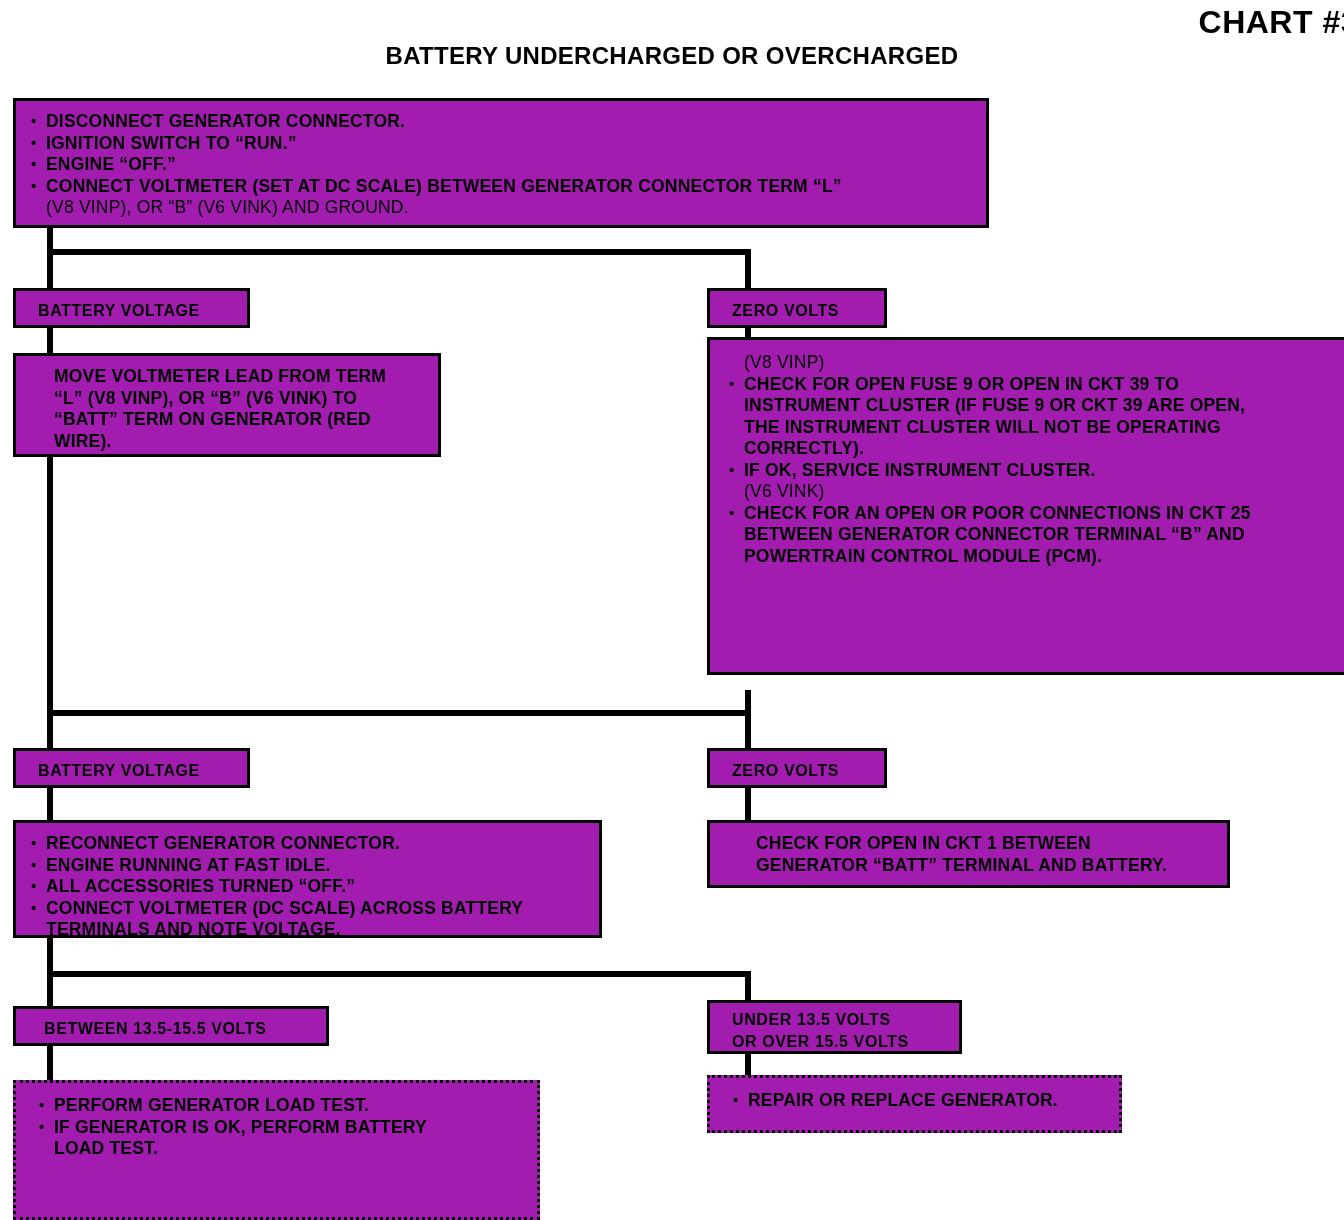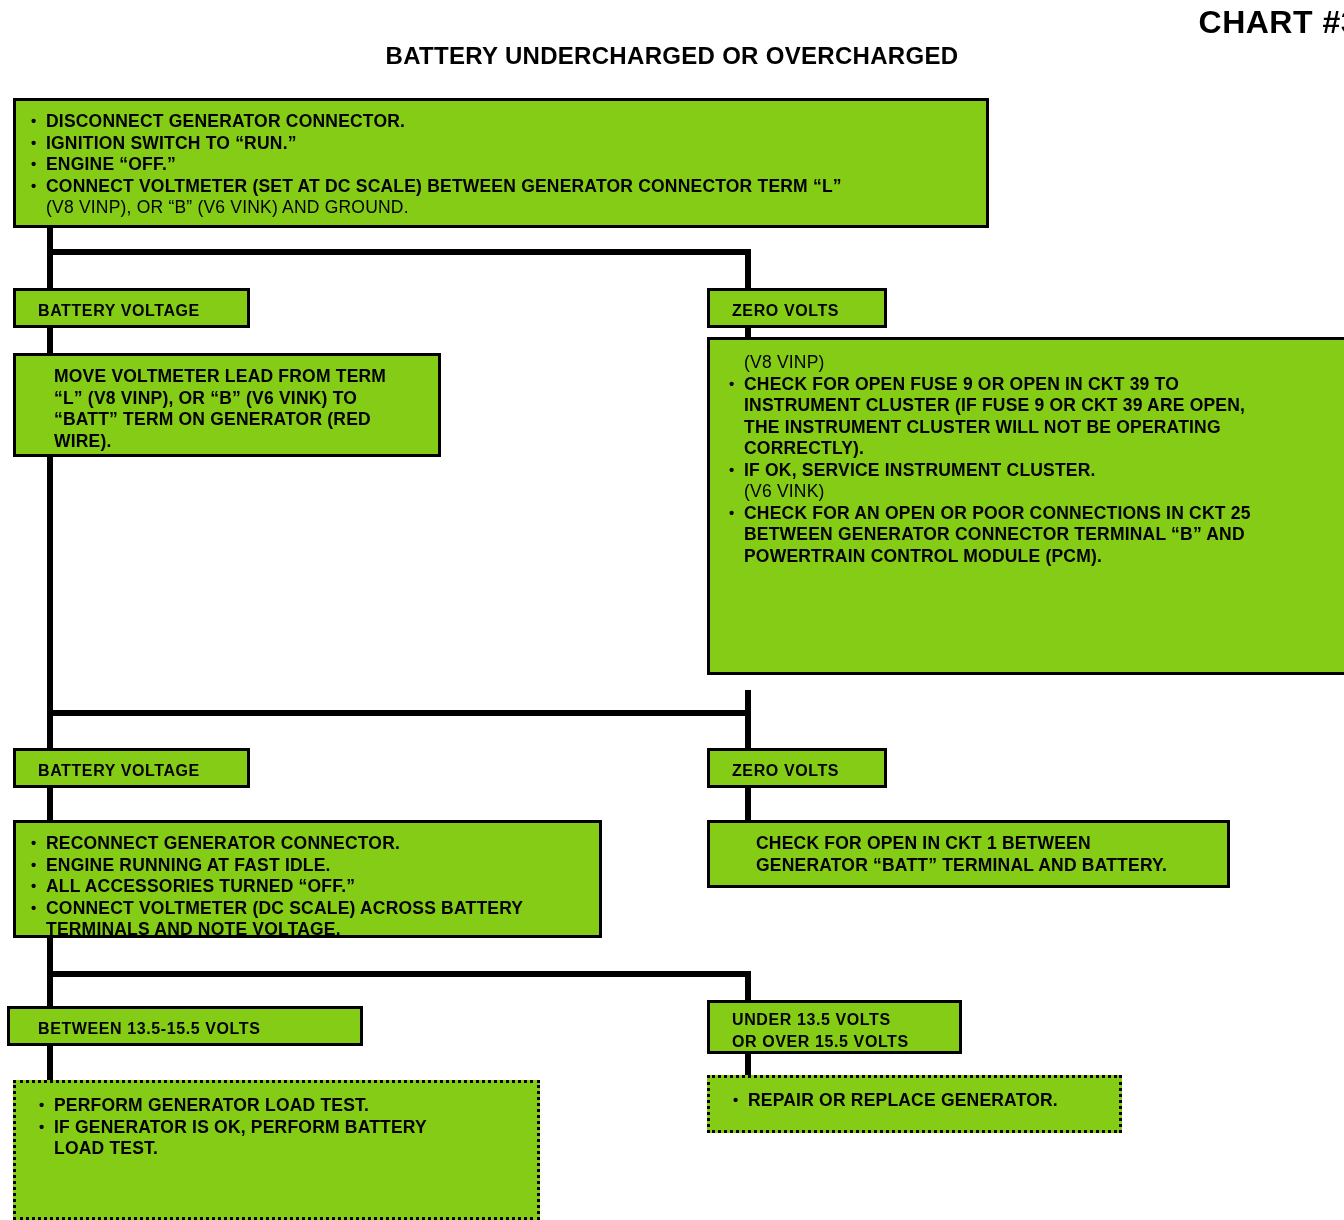--- a/index.html
+++ b/index.html
@@ -39,21 +39,21 @@
     font-weight: bold;
     letter-spacing: 0.3px;
     color: #000;
   }
 
   
   .box {
     position: absolute;
     box-sizing: border-box;
     border: 3px solid #000;
-    background: #84cc16;
+    background: #a21caf;
     color: #000;
     z-index: 5;
   }
   .box.dotted {
     border: 3px dotted #000;
   }
   .box-inner {
     padding: 10px 14px 8px 14px;
   }
   .box.label .box-inner {
@@ -211,21 +211,21 @@
     </div>
   </div>
 
   <div class="box" style="left:707px; top:820px; width:523px; height:68px;">
     <div class="box-inner" style="padding:10px 10px 8px 22px;">
       <div class="line-item">CHECK FOR OPEN IN CKT 1 BETWEEN</div>
       <div class="line-item">GENERATOR “BATT” TERMINAL AND BATTERY.</div>
     </div>
   </div>
 
-  <div class="box label" style="left:7px; top:1006px; width:356px; height:40px;">
+  <div class="box label" style="left:13px; top:1006px; width:316px; height:40px;">
     <div class="box-inner" style="padding:9px 14px 7px 28px;">
       <div class="label-text">BETWEEN 13.5-15.5 VOLTS</div>
     </div>
   </div>
 
   <div class="box label" style="left:707px; top:1000px; width:255px; height:54px;">
     <div class="box-inner" style="padding:6px 10px 4px 22px;">
       <div class="label-text">UNDER 13.5 VOLTS</div>
       <div class="label-text">OR OVER 15.5 VOLTS</div>
     </div>

